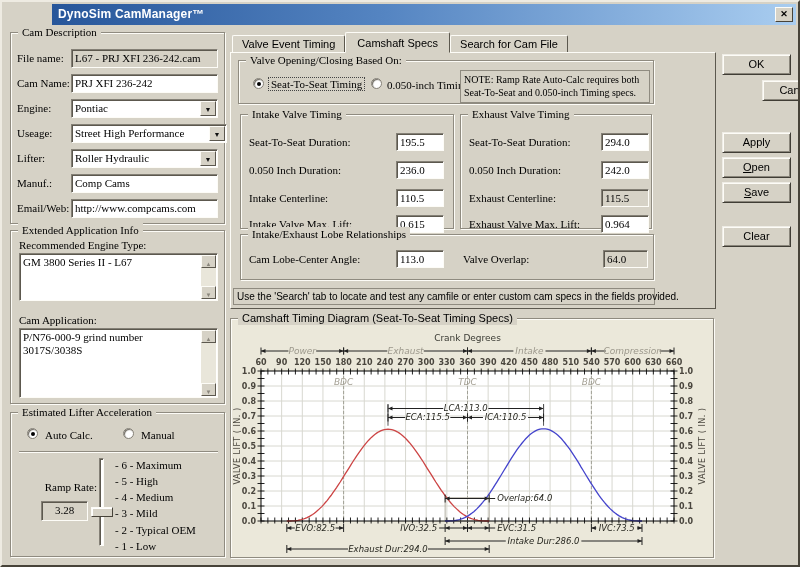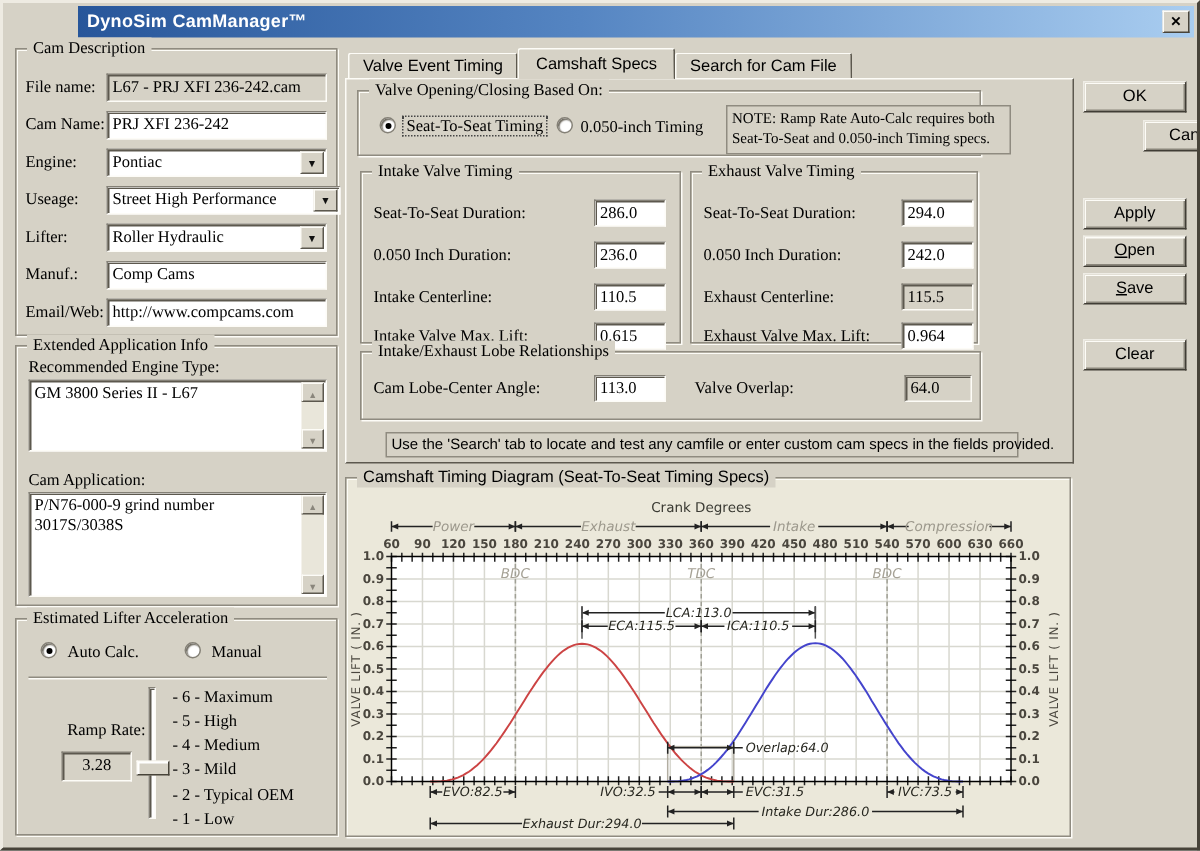--- a/index.html
+++ b/index.html
@@ -38,21 +38,21 @@
   .btn{position:absolute;width:69px;height:21px;background:#d6d2c6;text-align:center;line-height:19px;
       border:1px solid;border-color:#efede6 #403d35 #403d35 #efede6;
       box-shadow:inset 1px 1px 0 #fdfcf7, inset -1px -1px 0 #8a867b;font-size:11px;padding:0;cursor:default;}
   .u{text-decoration:underline;}
   .tabs{position:absolute;left:230px;top:30px;height:21px;display:flex;align-items:flex-end;}
   .tab{height:18px;padding:0 9px;line-height:17px;background:#d6d2c6;position:relative;
       border:1px solid;border-color:#fdfcf7 #5c584e #d6d2c6 #fdfcf7;border-radius:2px 2px 0 0;white-space:nowrap;}
   .tab.active{height:21px;line-height:20px;padding:0 11px;z-index:3;border-bottom:1px solid #d6d2c6;}
   .tabpage{position:absolute;left:228px;top:50px;width:486px;height:257px;background:#d6d2c6;
       border:1px solid;border-color:#fdfcf7 #5c584e #5c584e #fdfcf7;z-index:1;}
-  .panelbox{position:absolute;border:1px solid #8f8b80;background:#d6d2c6;margin-left:24px;}
+  .panelbox{position:absolute;border:1px solid #8f8b80;background:#d6d2c6;}
   .field{position:absolute;width:48px;height:18px;background:#fff;border:1px solid;
       border-color:#848076 #fdfcf7 #fdfcf7 #848076;box-shadow:inset 1px 1px 0 #5c584e;
       padding:2px 0 0 3px;}
   .field.ro{background:#d6d2c6;}
   .chartgrp{position:absolute;left:228px;top:316px;width:484px;height:240px;background:#ebe8da;
       border:1px solid #8f8b80;box-shadow:1px 1px 0 #fdfcf7, inset 1px 1px 0 #fdfcf7;}
   .chartgrp .grp-t{background:#d6d2c6;}
   .slider-track{position:absolute;width:5px;background:#fff;border:1px solid;
       border-color:#848076 #fdfcf7 #fdfcf7 #848076;box-shadow:inset 1px 1px 0 #5c584e;}
   .slider-thumb{position:absolute;width:22px;height:10px;background:#d6d2c6;
@@ -159,21 +159,21 @@
       </span>
     <span class="lbl focusbox" style="left:30px;top:17px;">Seat-To-Seat Timing</span>
     <span class="rad" style="left:132px;top:17px;"></span>
     <span class="lbl" style="left:148px;top:18px;">0.050-inch Timing</span>
     <div class="panelbox" style="left:221px;top:9px;width:190px;height:33px;font-size:10px;line-height:13px;padding:2px 3px;">NOTE: Ramp Rate Auto-Calc requires both Seat-To-Seat and 0.050-inch Timing specs.</div>
   </div>
 
   <div class="grp" style="left:238px;top:112px;width:214px;height:115px;z-index:2;">
     <span class="grp-t">Intake Valve Timing</span>
     <span class="lbl" style="left:8px;top:21px;">Seat-To-Seat Duration:</span>
-    <div class="field" style="left:155px;top:18px;">286.0</div>
+    <div class="field" style="left:155px;top:18px;">195.5</div>
     <span class="lbl" style="left:8px;top:49px;">0.050 Inch Duration:</span>
     <div class="field" style="left:155px;top:46px;">236.0</div>
     <span class="lbl" style="left:8px;top:77px;">Intake Centerline:</span>
     <div class="field" style="left:155px;top:74px;">110.5</div>
     <span class="lbl" style="left:8px;top:103px;">Intake Valve Max. Lift:</span>
     <div class="field" style="left:155px;top:100px;">0.615</div>
   </div>
 
   <div class="grp" style="left:458px;top:112px;width:192px;height:115px;z-index:2;">
     <span class="grp-t">Exhaust Valve Timing</span>

